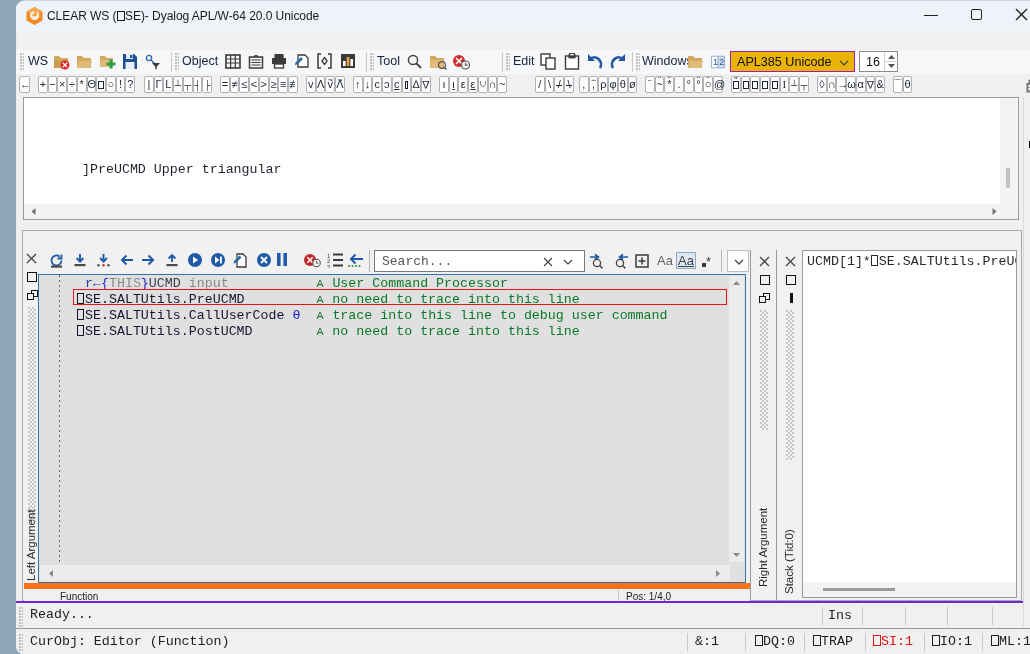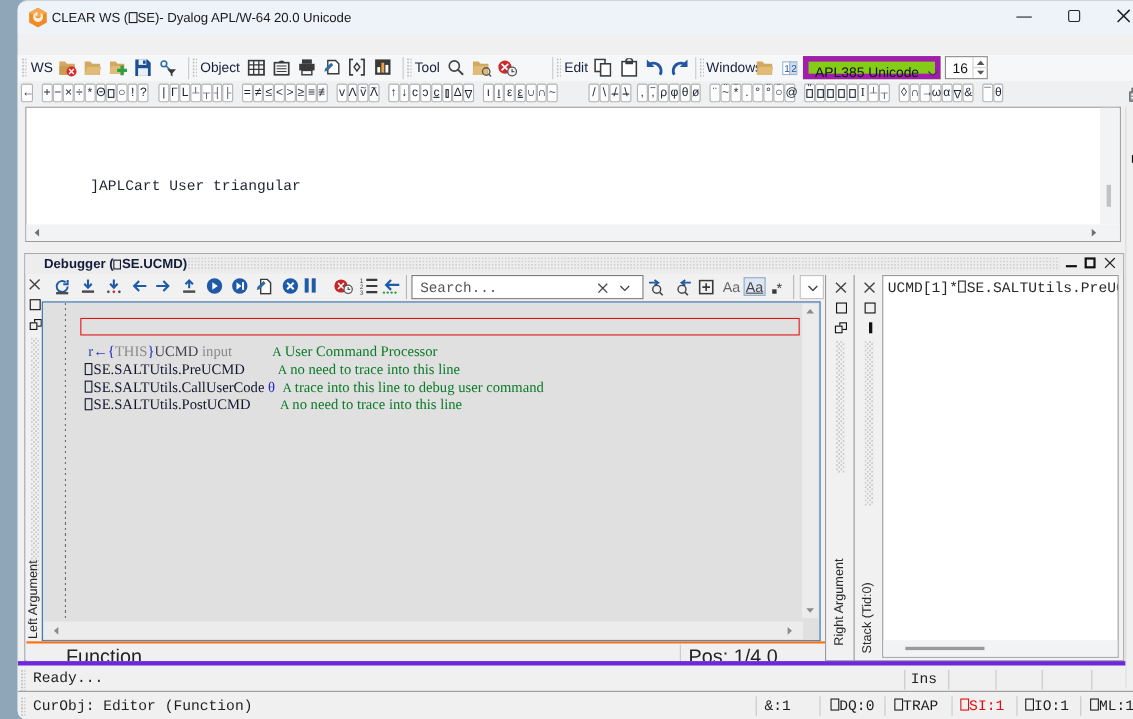--- a/index.html
+++ b/index.html
@@ -36,32 +36,32 @@
 .strip{background:#f0f0f0;}
 .stripv{font-size:11.5px;color:#2a2a2a;white-space:nowrap;transform:rotate(-90deg);transform-origin:left top;}
 .dots{background-image:radial-gradient(circle at 1px 1px,#c8c8c8 .8px,transparent 1px),radial-gradient(circle at 1px 1px,#c8c8c8 .8px,transparent 1px);background-size:4px 4px;background-position:0 0,2px 2px;}
 .dots2{background-image:radial-gradient(circle at .8px .8px,#d2d2d2 .7px,transparent .9px);background-size:3px 3px;}
 
 #dbg{left:6px;top:229px;width:1000px;height:371px;background:#f1f1f1;border:1px solid #a9a9a9;}
 #dbgtitle{left:0;top:0;width:998px;height:18px;background:#ededed;}
 #dbgtitle .t{left:17px;top:2px;font-size:12px;font-weight:bold;color:#121c38;}
 #dbgtb{left:16px;top:19px;width:716px;height:24px;text-align:center;}
 #code{left:15px;top:43px;width:708px;height:309px;background:#e0e0e0;border:1px solid #2e75b6;}
-.cl{left:38px;font-size:13.3px;line-height:16px;white-space:pre;font-family:Liberation Serif, serif;margin-top:36px;}
+.cl{left:38px;font-size:13.3px;line-height:16px;white-space:pre;font-family:Liberation Mono, monospace;}
 .qq{display:inline-block;width:7px;height:11px;border:1.3px solid currentColor;margin-right:1px;vertical-align:-1px;}
 .c-nm{color:#14142e;}
 .c-gr{color:#8a8a8a;}
 .c-cm{color:#0b7a28;}
 .lam{display:inline-block;width:7.98px;font-size:11.8px;}
 .c-bl{color:#2b3fae;}
 .c-th{color:#2222cc;}
 #redbox{left:34px;top:14px;width:654px;height:16px;border:1.4px solid #e41414;}
-#dbgstat{left:1px;top:352px;width:726px;height:18px;background:#f0f0f0;border-top:2px solid #f97316;font-size:18px;color:#222;}
-
-#ready{left:0px;top:600px;width:1007px;height:27px;background:#f0f0f0;border-top:4px solid #6d28d9;}
+#dbgstat{left:1px;top:352px;width:726px;height:18px;background:#f0f0f0;border-top:6px solid #f97316;font-size:10px;color:#222;}
+
+#ready{left:0px;top:600px;width:1007px;height:27px;background:#f0f0f0;border-top:2px solid #6d28d9;}
 #sbar{left:0px;top:627px;width:1030px;height:26px;background:#f0f0f0;border-top:1px solid #979797;}
 .cellsep{width:1px;top:4px;height:18px;background:#c8c8c8;}
 .st{font-size:13.3px;color:#1e1e1e;font-family:"Liberation Mono",monospace;}
 .qs{display:inline-block;width:7.5px;height:11px;border:1.4px solid currentColor;margin-right:0.5px;vertical-align:-1px;}
 svg{display:block;}
 </style></head>
 <body>
 <div id="win">
   <div class="ab" id="title">
     <svg class="ab" style="left:10px;top:6px" width="17" height="18" viewBox="0 0 17 18">
@@ -182,21 +182,21 @@
     <svg class="ab" style="left:671px;top:4px" width="17" height="16" viewBox="0 0 17 16">
       <path d="M1 2 h5 l2 2 h7 v10 h-14 z" fill="#d3a95f"></path>
         <path d="M3 7 h13 l-2 7 h-13 z" fill="#e0bc78"></path>
     </svg>
     <svg class="ab" style="left:695px;top:4px" width="14" height="16" viewBox="0 0 17 16">
       <rect x="0.7" y="1" width="8" height="14" fill="#fff" stroke="#9ab2cc" stroke-width="1.2"></rect>
       <rect x="8.5" y="1" width="8" height="14" fill="#cfdded" stroke="#9ab2cc" stroke-width="1.2"></rect>
       <text x="2.3" y="12" font-size="11" fill="#2255a4" font-family="Liberation Sans">1</text>
         <text x="10" y="12" font-size="11" fill="#2255a4" font-family="Liberation Sans">2</text>
     </svg>
-    <div class="ab" style="left:714px;top:1px;width:125px;height:21px;background:#84cc16;border:5px solid #a21caf;">
+    <div class="ab" style="left:714px;top:1px;width:125px;height:21px;background:#eab308;border:1px solid #a21caf;">
       <span class="ab" style="left:6px;top:3px;font-size:12.6px;color:#111">APL385 Unicode</span>
       <svg class="ab" style="left:108px;top:8px" width="10" height="6" viewBox="0 0 10 6">
           <path d="M1 1 l4 4 4-4" fill="none" stroke="#444" stroke-width="1.2"></path>
         </svg>
     </div>
     <div class="ab" style="left:843px;top:1px;width:39px;height:21px;background:#fff;border:1px solid #8a8a8a;">
       <span class="ab" style="right:17px;top:3px;font-size:12.6px;color:#111">16</span>
       <div class="ab" style="right:0;top:0;width:13px;height:19px;border-left:1px solid #d0d0d0">
         <svg class="ab" style="left:3px;top:3px" width="7" height="4" viewBox="0 0 7 4">
             <path d="M0 4 L3.5 0 L7 4 z" fill="#555"></path>
@@ -223,21 +223,21 @@
     <div class="ab kg" style="left:801px"><span class="k">◊</span><span class="k">∩</span><span class="k">→</span><span class="k">ω</span><span class="k">α</span><span class="k"><span class="flipy">∆</span></span><span class="k">&amp;</span></div>
     <div class="ab kg" style="left:877px"><span class="k">¯</span><span class="k">θ</span></div>
     <svg class="ab" style="left:1010px;top:3px" width="17" height="16" viewBox="0 0 17 16">
       <path d="M3 3 h11 l2 -1.5 v2.5 l-2 2 h-11 z" fill="#8f8f8f" stroke="#5f5f5f" stroke-width="0.8"></path>
       <rect x="1" y="6.5" width="15" height="8.5" fill="#9a9a9a" stroke="#5f5f5f" stroke-width="0.9"></rect>
       <path d="M2.5 9 h4 M8 9 h6.5 M2.5 12 h9.5" stroke="#fff" stroke-width="1.6"></path>
     </svg>
     <div class="ab" style="left:1026px;top:-21px;width:2px;height:56px;background:#c8973f"></div>
   </div>
   <div class="ab" id="session">
-    <div class="ab mono" style="left:58px;top:64px;font-size:13.3px;color:#1e2430">]APLCart User triangular</div>
+    <div class="ab mono" style="left:58px;top:64px;font-size:13.3px;color:#1e2430">]PreUCMD Upper triangular</div>
     <div class="ab" id="sess-vsb">
         <div class="ab" style="left:6px;top:70px;width:4px;height:20px;background:#c2c2c2"></div>
       </div>
     <div class="ab" id="sess-hsb">
       <svg class="ab" style="left:5px;top:3px" width="9" height="9" viewBox="0 0 9 9">
           <path d="M6.5 1 L2.5 4.5 L6.5 8 z" fill="#707070"></path>
         </svg>
       <svg class="ab" style="left:966px;top:3px" width="9" height="9" viewBox="0 0 9 9">
           <path d="M2.5 1 L6.5 4.5 L2.5 8 z" fill="#707070"></path>
         </svg>
@@ -249,29 +249,20 @@
         <path d="M1 1 L9 9 M9 1 L1 9" stroke="#333" stroke-width="1.2"></path>
       </svg>
     <div class="ab" style="left:6px;top:23px;width:10px;height:10px;border:1.8px solid #111"></div>
     <div class="ab" style="left:9px;top:41px;width:7px;height:7px;border:1.5px solid #111"></div>
     <div class="ab" style="left:5px;top:44px;width:7px;height:7px;border:1.5px solid #111;background:#f0f0f0"></div>
     <div class="ab dots" style="left:7px;top:60px;width:8px;height:385px"></div>
     <div class="ab stripv" style="left:6px;top:504px">Editor</div>
   </div>
 
   <div class="ab" id="dbg">
-    <div class="ab" id="dbgtitle">
-      <div class="ab dots2" style="left:145px;top:3px;width:795px;height:12px"></div>
-      <div class="ab t">Debugger (<span class="qs" style="width:7px;height:9px;border-width:1.2px;border-color:#121c38;vertical-align:-1px"></span>SE.UCMD)</div>
-      <div class="ab" style="left:946px;top:10px;width:10px;border-top:2.6px solid #111"></div>
-      <div class="ab" style="left:963px;top:3px;width:10px;height:10px;border:2px solid #111"></div>
-      <svg class="ab" style="left:981px;top:3px" width="10" height="10" viewBox="0 0 10 10">
-          <path d="M0.5 0.5 L9.5 9.5 M9.5 0.5 L0.5 9.5" stroke="#222" stroke-width="1.1"></path>
-        </svg>
-    </div>
     <div class="ab" id="dbgtb">
       <svg class="ab" style="left:10px;top:3px" width="15" height="15" viewBox="0 0 15 15">
         <path d="M12.5 7.5 a5 5 0 1 1 -1.8 -3.9 M12.5 1.5 v4 h-4" fill="none" stroke="#1f5aa8" stroke-width="1.8"></path>
         <rect x="2" y="12.5" width="11" height="2.2" fill="#4a4a4a"></rect>
       </svg>
       <svg class="ab" style="left:34px;top:3px" width="14" height="15" viewBox="0 0 14 15">
         <path d="M7 1 v7 M3.6 5 L7 8.6 L10.4 5" fill="none" stroke="#1f5aa8" stroke-width="1.9"></path>
         <rect x="1.5" y="11" width="11" height="2.2" fill="#4a4a4a"></rect>
       </svg>
       <svg class="ab" style="left:57px;top:3px" width="15" height="15" viewBox="0 0 15 15">

